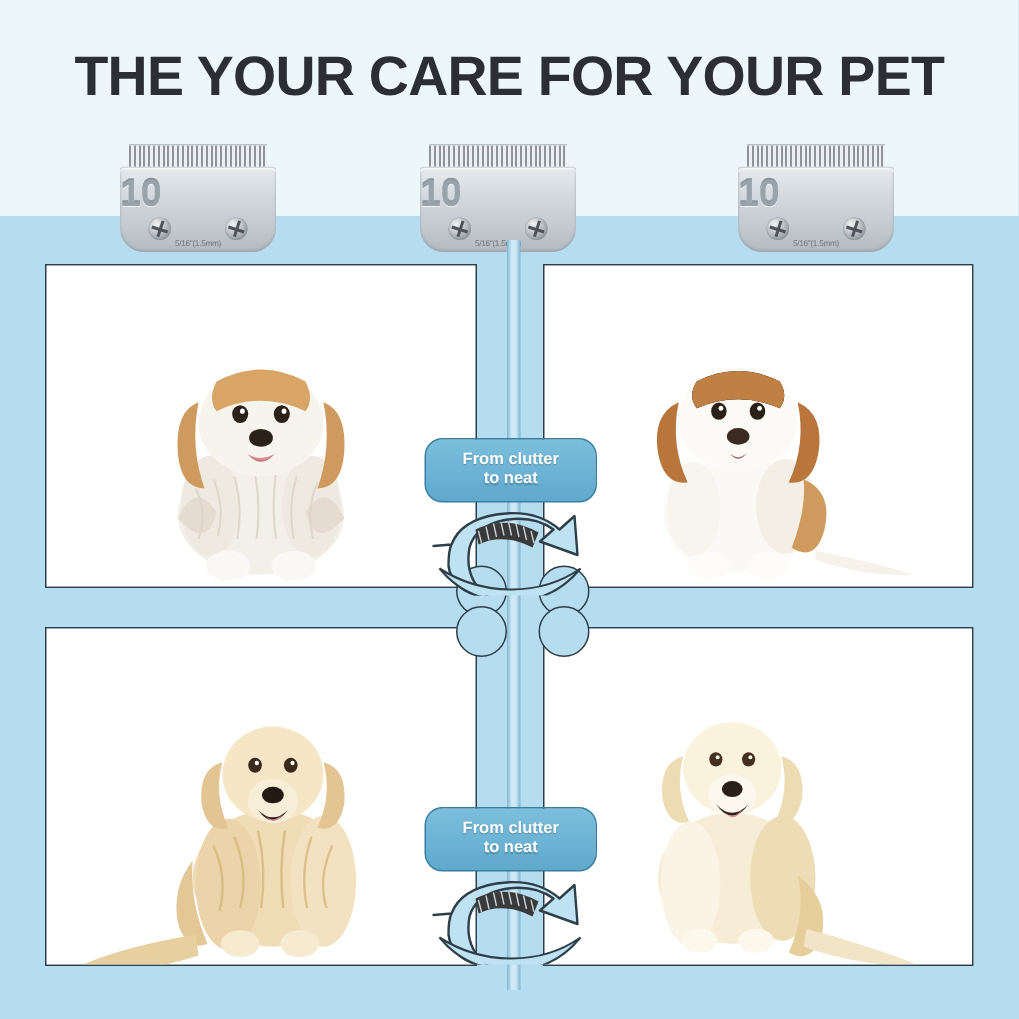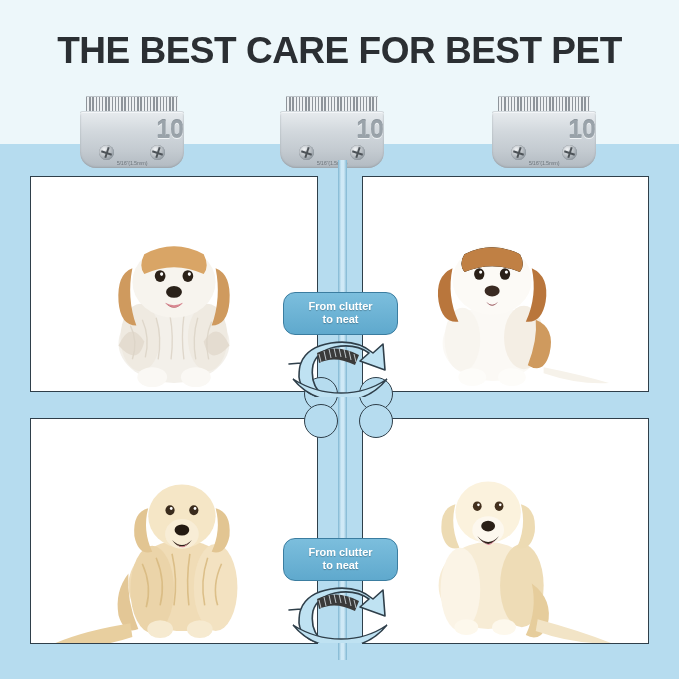--- a/index.html
+++ b/index.html
@@ -52,21 +52,21 @@
     border-radius: 2px;
   }
   .blade-body {
     position: absolute; left: 0; top: 16px; width: 104px; height: 56px;
     background: linear-gradient(to bottom, #e7ebee 0%, #d2d8dd 35%, #c3cad0 70%, #b2bac1 100%);
     border-radius: 3px 3px 16px 16px;
     box-shadow: inset 0 1px 0 #f4f6f8, inset 0 -1px 2px #9aa2a9;
   }
   .blade-num {
     position: absolute; left: 0; top: 3px; width: 104px;
-    text-align: right;
+    text-align: left;
     font-size: 25px; font-weight: bold;
     color: #9aa3aa;
     text-shadow: 0 1px 0 #f0f3f5, 0 -1px 0 #8d969d;
     font-family: "Liberation Sans", sans-serif;
   }
   .screw {
     position: absolute; top: 33px; width: 15px; height: 15px; border-radius: 50%;
     background: radial-gradient(circle at 35% 30%, #f2f4f6, #9ba3aa 70%, #7d858c);
     box-shadow: inset 0 0 1px #6e767d;
   }
@@ -137,21 +137,21 @@
   
   .dog { position: absolute; left: 0; top: 0; width: 100%; height: 100%; }
 </style>
 </head>
 <body>
 
 <div id="stage">
 
   <div class="top-band"></div>
 
-  <div class="headline">THE BEST CARE FOR BEST PET</div>
+  <div class="headline">THE YOUR CARE FOR YOUR PET</div>
 
   <div class="blade b1">
     <div class="blade-teeth"></div>
     <div class="blade-body">
       <div class="blade-num">10</div>
       <div class="screw l"></div>
       <div class="screw r"></div>
       <div class="blade-size">5/16"(1.5mm)</div>
     </div>
   </div>

